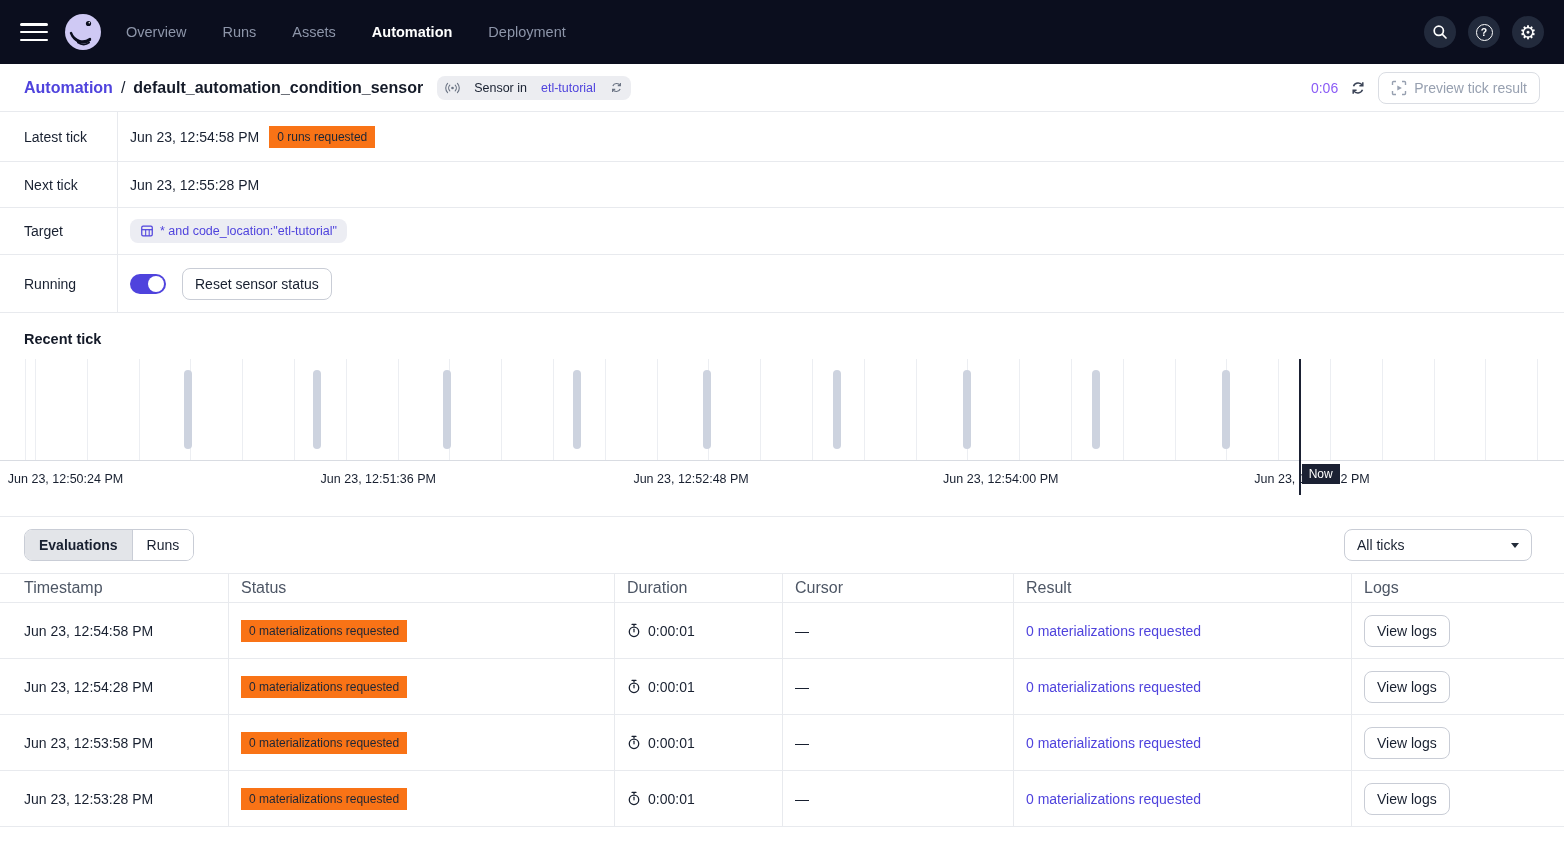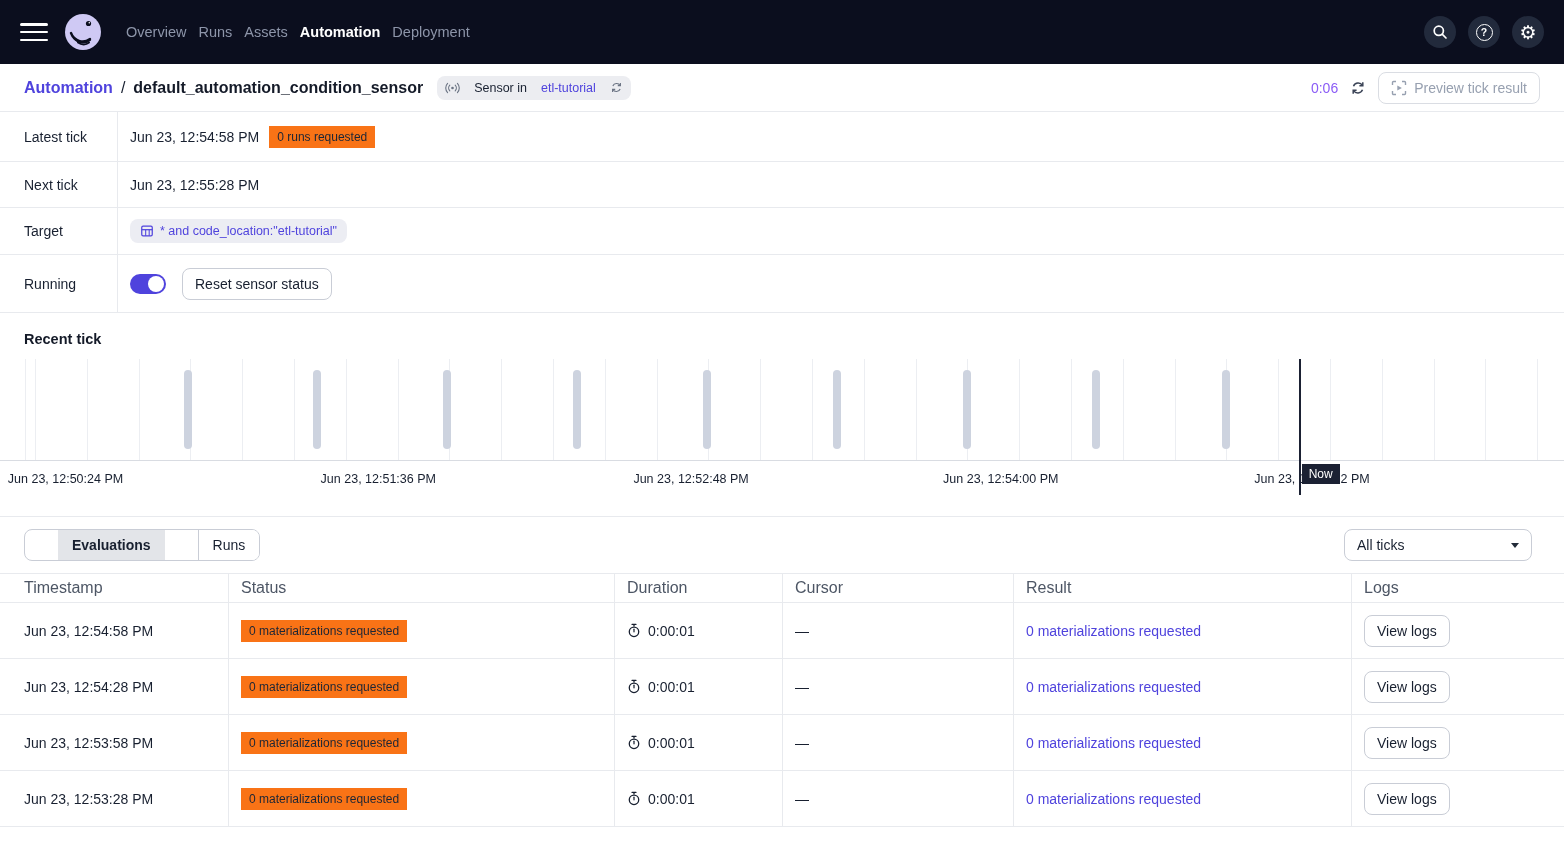--- a/index.html
+++ b/index.html
@@ -4,21 +4,21 @@
 <style>
   * { margin:0; padding:0; box-sizing:border-box; }
   html,body { width:1564px; height:851px; overflow:hidden; background:#fff;
     font-family:"Liberation Sans", sans-serif; color:#182030; }
 
   
   .navbar { height:64px; background:#0B0E1E; display:flex; align-items:center; padding:0 20px; }
   .hamburger { width:28px; height:18px; display:flex; flex-direction:column; justify-content:space-between; cursor:pointer; margin-right:16px; }
   .hamburger span { display:block; height:2.5px; background:#fff; border-radius:2px; }
   .logo { width:38px; height:38px; margin-right:24px; cursor:pointer; }
-  .nav-items { display:flex; gap:12px; align-items:flex-end; }
+  .nav-items { display:flex; gap:36px; align-items:flex-end; }
   .nav-item { font-size:14.5px; color:#8D95A9; cursor:pointer; }
   .nav-item.active { color:#fff; font-weight:bold; }
   .nav-right { margin-left:auto; display:flex; gap:12px; }
   .nav-icon-btn { width:32px; height:32px; border-radius:50%; background:#222A3C; display:flex; align-items:center; justify-content:center; color:#fff; cursor:pointer; }
   .help-ring { width:17px; height:17px; border:1.6px solid #fff; border-radius:50%; display:flex; align-items:center; justify-content:center; font-size:10.5px; font-weight:bold; color:#fff; }
   .gear-glyph { font-size:19px; line-height:1; }
 
   
   .page-header { height:48px; display:flex; align-items:center; padding:0 24px; border-bottom:1px solid #E8EAEE; }
   .crumb-link { color:#4F43DD; font-size:16px; font-weight:bold; cursor:pointer; }
@@ -50,21 +50,21 @@
     background-position-x:35px; }
   .tick-bar { position:absolute; top:11px; width:8px; height:79px; border-radius:4px; background:#CDD3DF; transform:translateX(-50%); cursor:pointer; }
   .tl-axis { position:absolute; top:102px; left:0; right:0; bottom:0; }
   .axis-label { position:absolute; top:9px; width:122px; font-size:12.5px; line-height:1.45; color:#182030; }
   .now-line { position:absolute; top:0; height:136px; width:2px; background:#1B2133; transform:translateX(-50%); }
   .now-badge { position:absolute; top:105px; transform:translateX(2px); background:#1B2133; color:#fff; font-size:12px; padding:3px 7px; }
 
   
   .tabs-row { height:57px; border-top:1px solid #E8EAEE; display:flex; align-items:center; padding:0 32px 0 24px; }
   .segmented { display:flex; border:1px solid #C9CDD6; border-radius:8px; overflow:hidden; height:32px; }
-  .segment { display:flex; align-items:center; padding:15px 14px; font-size:14px; cursor:pointer; background:#fff; color:#182030;margin-left:33px; }
+  .segment { display:flex; align-items:center; padding:15px 14px; font-size:14px; cursor:pointer; background:#fff; color:#182030; }
   .segment.active { background:#E3E5E9; font-weight:bold; }
   .segment + .segment { border-left:1px solid #C9CDD6; }
   .select { margin-left:auto; width:188px; height:32px; border:1px solid #C9CDD6; border-radius:8px; display:flex; align-items:center; padding:0 12px; font-size:14px; cursor:pointer; background:#fff; }
   .caret { margin-left:auto; width:0; height:0; border-left:4.5px solid transparent; border-right:4.5px solid transparent; border-top:5px solid #222B38; }
 
   
   .grid-row { display:grid; grid-template-columns:229px 386px 168px 231px 338px 1fr; }
   .thead { border-top:1px solid #E8EAEE; border-bottom:1px solid #E8EAEE; height:30px; }
   .th { display:flex; align-items:center; padding-left:12px; font-size:16px; color:#4D5665; border-right:1px solid #E8EAEE; }
   .th:first-child { padding-left:24px; }

